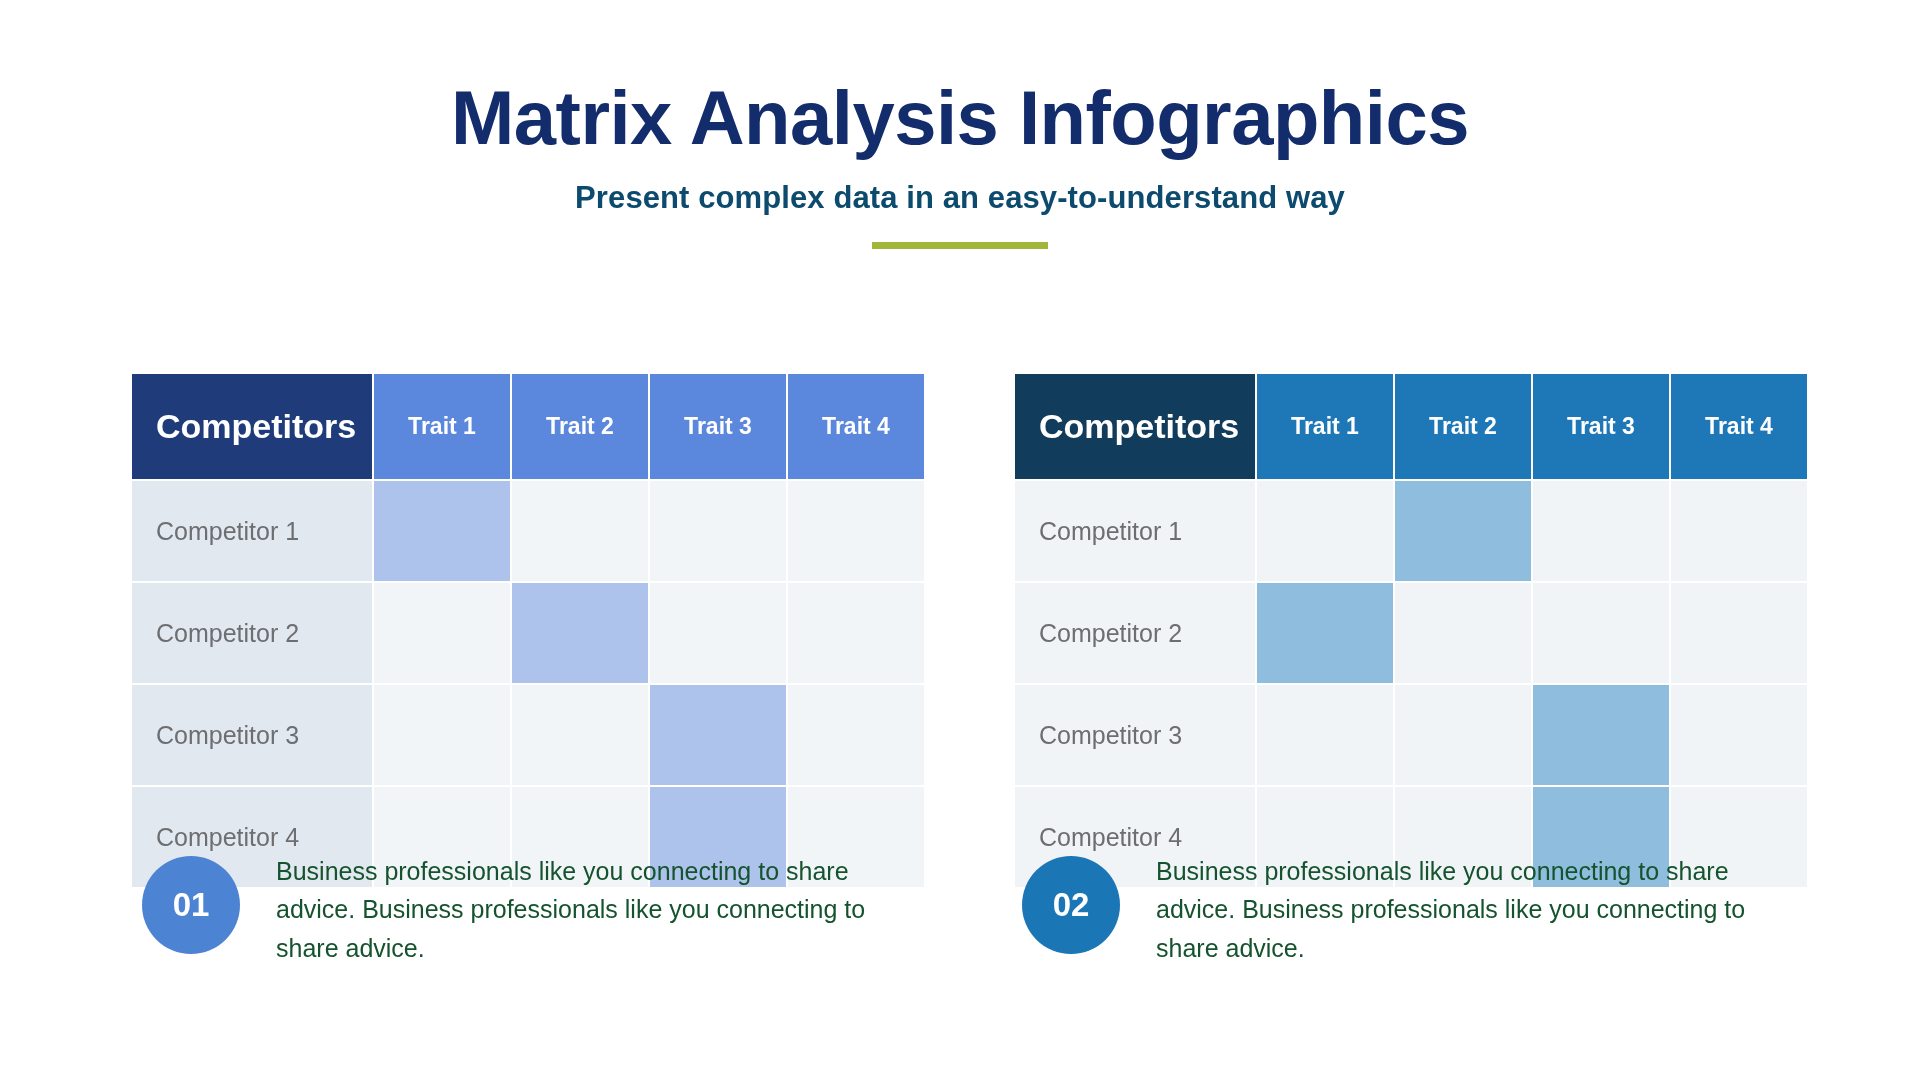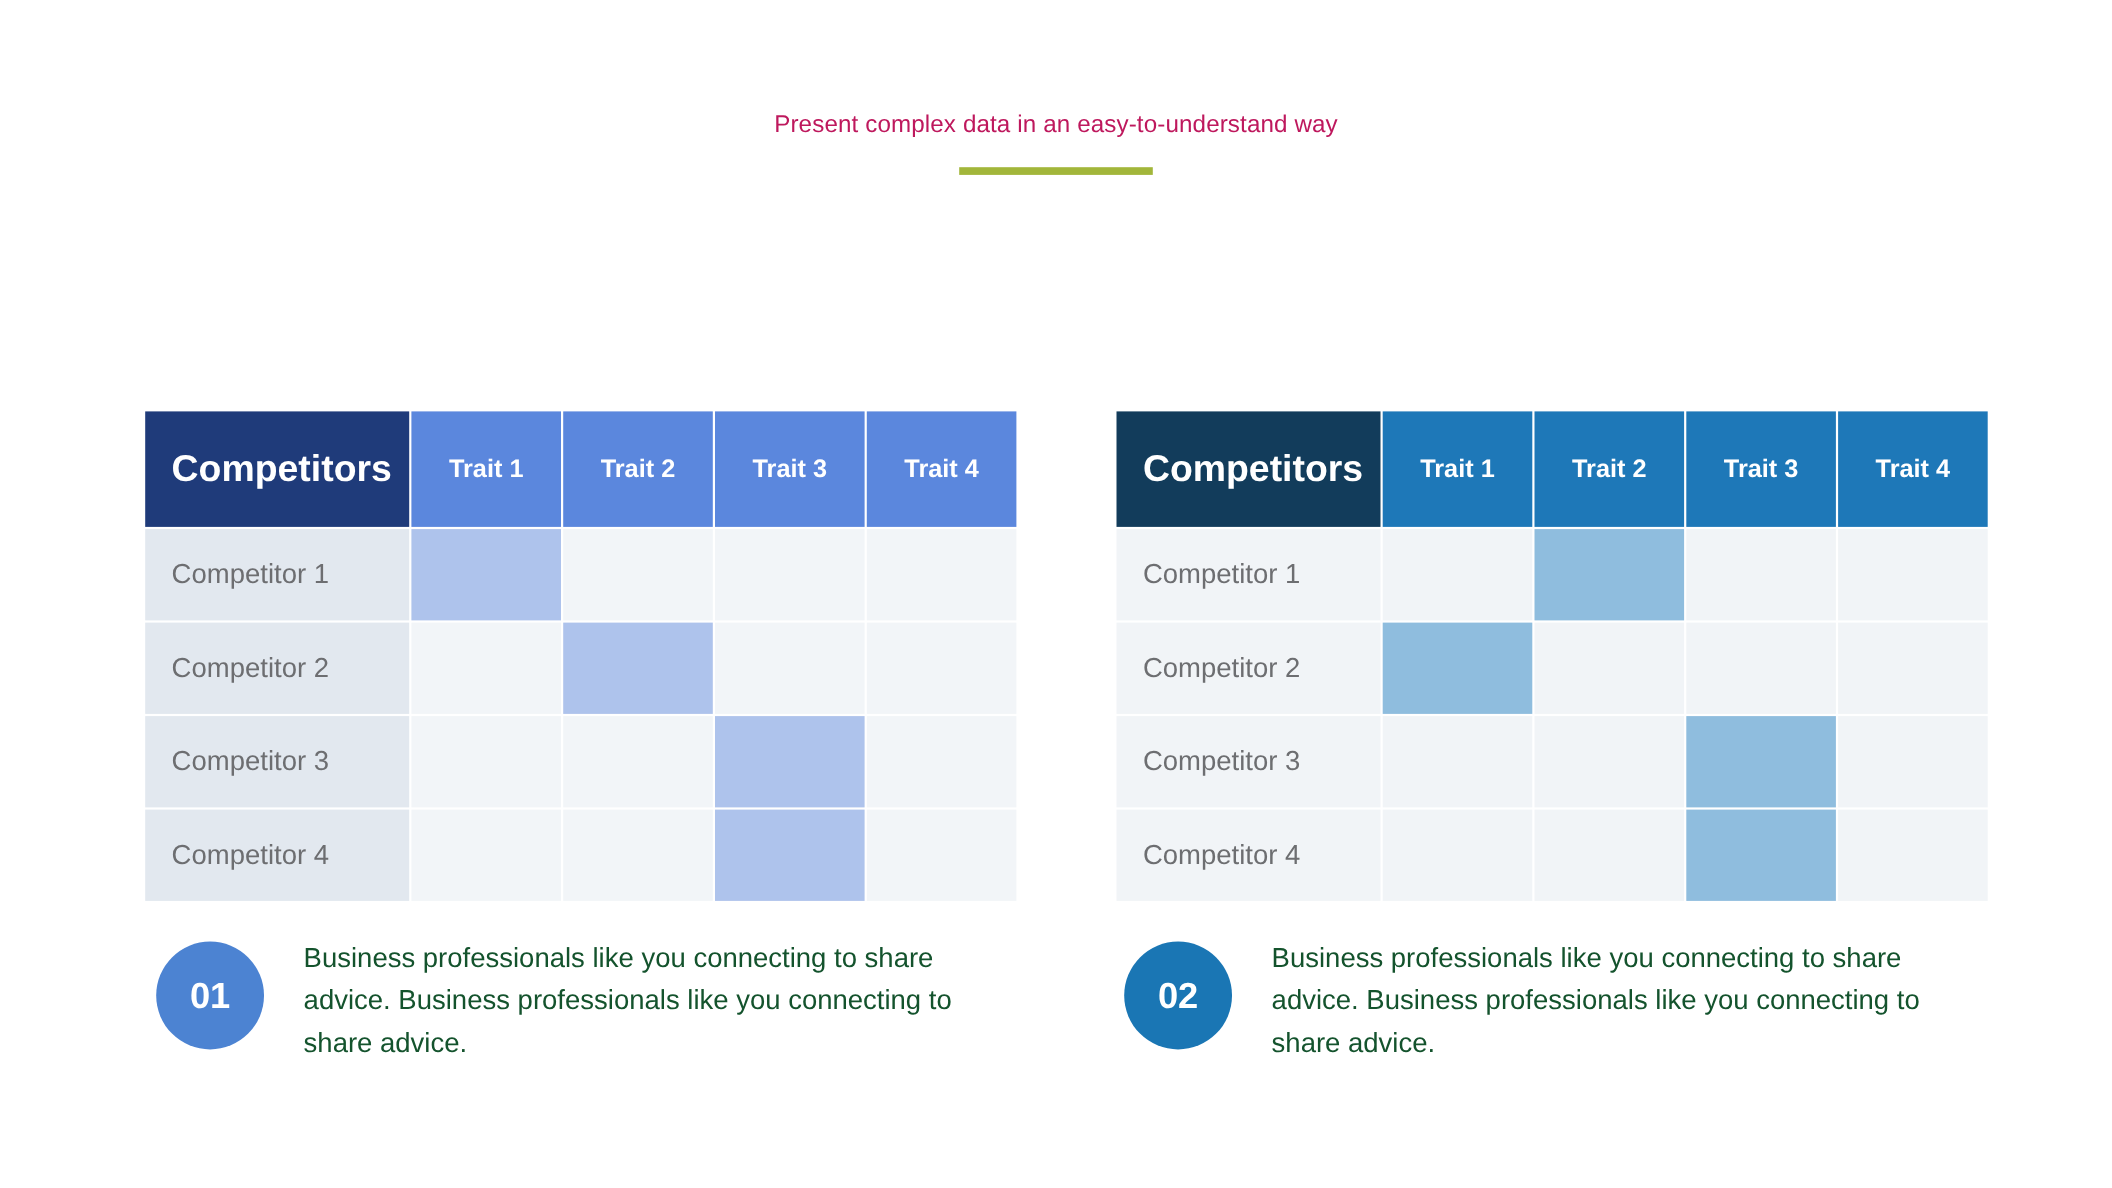--- a/index.html
+++ b/index.html
@@ -32,23 +32,23 @@
     font-size: 76px;
     font-weight: 700;
     color: #132C6B;
     letter-spacing: -0.5px;
     line-height: 1.05;
     white-space: nowrap;
   }
 
   .subtitle {
     margin-top: 22px;
-    font-size: 22px;
-    font-weight: 400;
-    color: #be185d;
+    font-size: 31px;
+    font-weight: 700;
+    color: #0c4a6e;
     letter-spacing: 0.1px;
   }
 
   .divider {
     margin: 26px auto 0 auto;
     width: 176px;
     height: 7px;
     background: #A2B63A;
   }
 
@@ -61,21 +61,21 @@
   .panel.right { left: 1013px; width: 792px; }
 
   .matrix {
     width: 100%;
     border-collapse: separate;
     border-spacing: 2px;
     table-layout: fixed;
   }
 
   .matrix th, .matrix td {
-    height: 83px;
+    height: 100px;
     padding: 0 0 0 24px;
     text-align: left;
     vertical-align: middle;
   }
 
   .matrix thead th {
     height: 105px;
     color: #ffffff;
     font-size: 34px;
     font-weight: 700;
@@ -142,20 +142,21 @@
     font-weight: 400;
     max-width: 600px;
   }
 </style>
 </head>
 <body>
 
 <div class="slide">
 
   <div class="header">
+    <div class="title">Matrix Analysis Infographics</div>
     <div class="subtitle">Present complex data in an easy-to-understand way</div>
     <div class="divider"></div>
   </div>
 
   <div class="panel left">
     <table class="matrix">
       <colgroup>
         <col style="width:240px">
         <col style="width:136px">
         <col style="width:136px">

